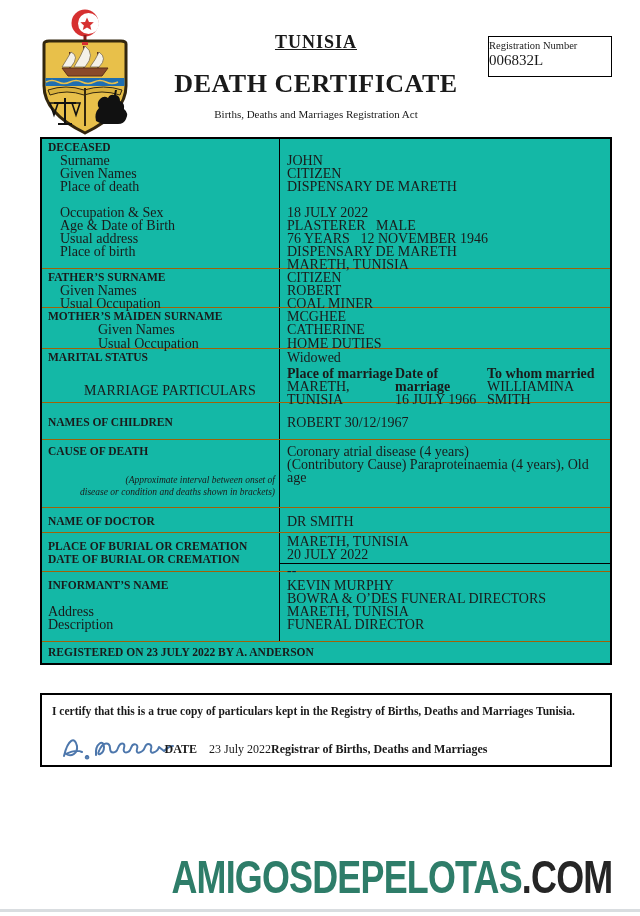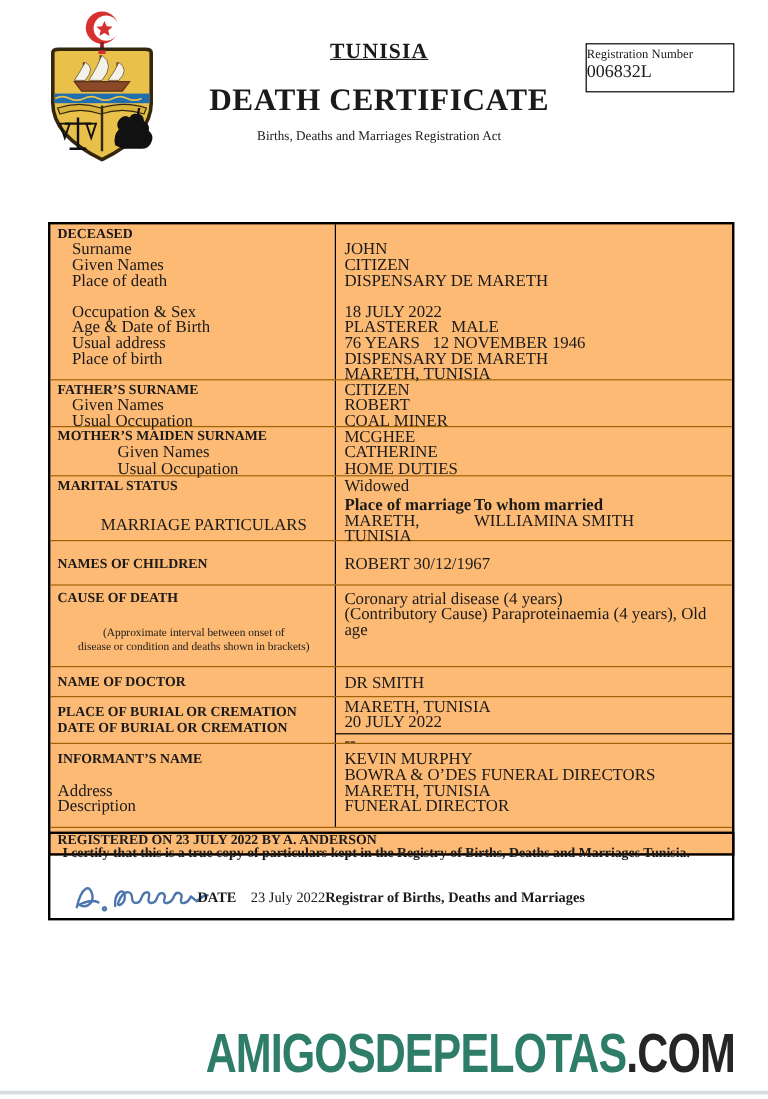--- a/index.html
+++ b/index.html
@@ -12,32 +12,32 @@
   .head-center { position:absolute; left:150px; top:32px; width:332px; text-align:center; }
   .country { font-size:18px; font-weight:bold; letter-spacing:1px;text-decoration:underline; }
   .cert-title { font-size:26px; font-weight:bold; margin-top:16px; letter-spacing:0.5px; }
   .cert-sub { font-size:11px; margin-top:9px; }
   .regbox { position:absolute; left:488px; top:36px; width:124px; height:41px;
             border:1px solid #000; text-align:left; padding-top:3px; }
   .regbox .rlabel { font-size:10.5px; }
   .regbox .rvalue { font-size:15px; margin-top:1px; }
 
   
-  .cert-table { position:absolute; left:40px; top:137px; width:572px; border:2px solid #000; background:#fdba74;margin-top:48px; }
+  .cert-table { position:absolute; left:40px; top:137px; width:572px; border:2px solid #000; background:#14b8a6; }
   .row { display:flex; border-top:1px solid #a16207; }
   .row:first-child { border-top:none; }
   .cl { width:238px; border-right:1px solid #000; padding:2px 4px 0 6px; }
   .cr { flex:1; padding:2px 0 0 7px; }
   .ln { font-size:14px; line-height:13px; min-height:13px; white-space:pre-wrap; }
   .sec { font-weight:bold; font-size:11.5px; line-height:13px; }
   .in1 { padding-left:12px; }
   .in2 { padding-left:50px; }
   .vcenter { display:flex; align-items:center; }
   .bold { font-weight:bold; }
-  .italic-note { font-size:9.5px; line-height:12px; text-align:center; }
+  .italic-note { font-style:italic; font-size:9.5px; line-height:12px; text-align:right; }
 
   .marr-cols { display:flex; }
   .marr-col1 { width:108px; }
   .marr-col2 { width:92px; }
   .marr-col3 { flex:1; }
 
   .burial-cr { flex:1; padding:0; }
   .burial-cr .pad { padding-left:7px; }
   .sub-divider { border-top:1px solid #000; margin-top:2px; }
 
@@ -167,20 +167,24 @@
     <div class="cl">
       <div class="sec">MARITAL STATUS</div>
       <div class="ln" style="padding-left:36px; margin-top:20px">MARRIAGE PARTICULARS</div>
     </div>
     <div class="cr">
       <div class="ln">Widowed</div>
       <div class="marr-cols" style="margin-top:3px">
         <div class="marr-col1">
           <div class="ln bold">Place of marriage</div>
           <div class="ln">MARETH, TUNISIA</div>
+        </div>
+        <div class="marr-col2">
+          <div class="ln bold">Date of marriage</div>
+          <div class="ln">16 JULY 1966</div>
         </div>
         <div class="marr-col3">
           <div class="ln bold">To whom married</div>
           <div class="ln">WILLIAMINA SMITH</div>
         </div>
       </div>
     </div>
   </div>
 
   <div class="row" style="height:37px">

